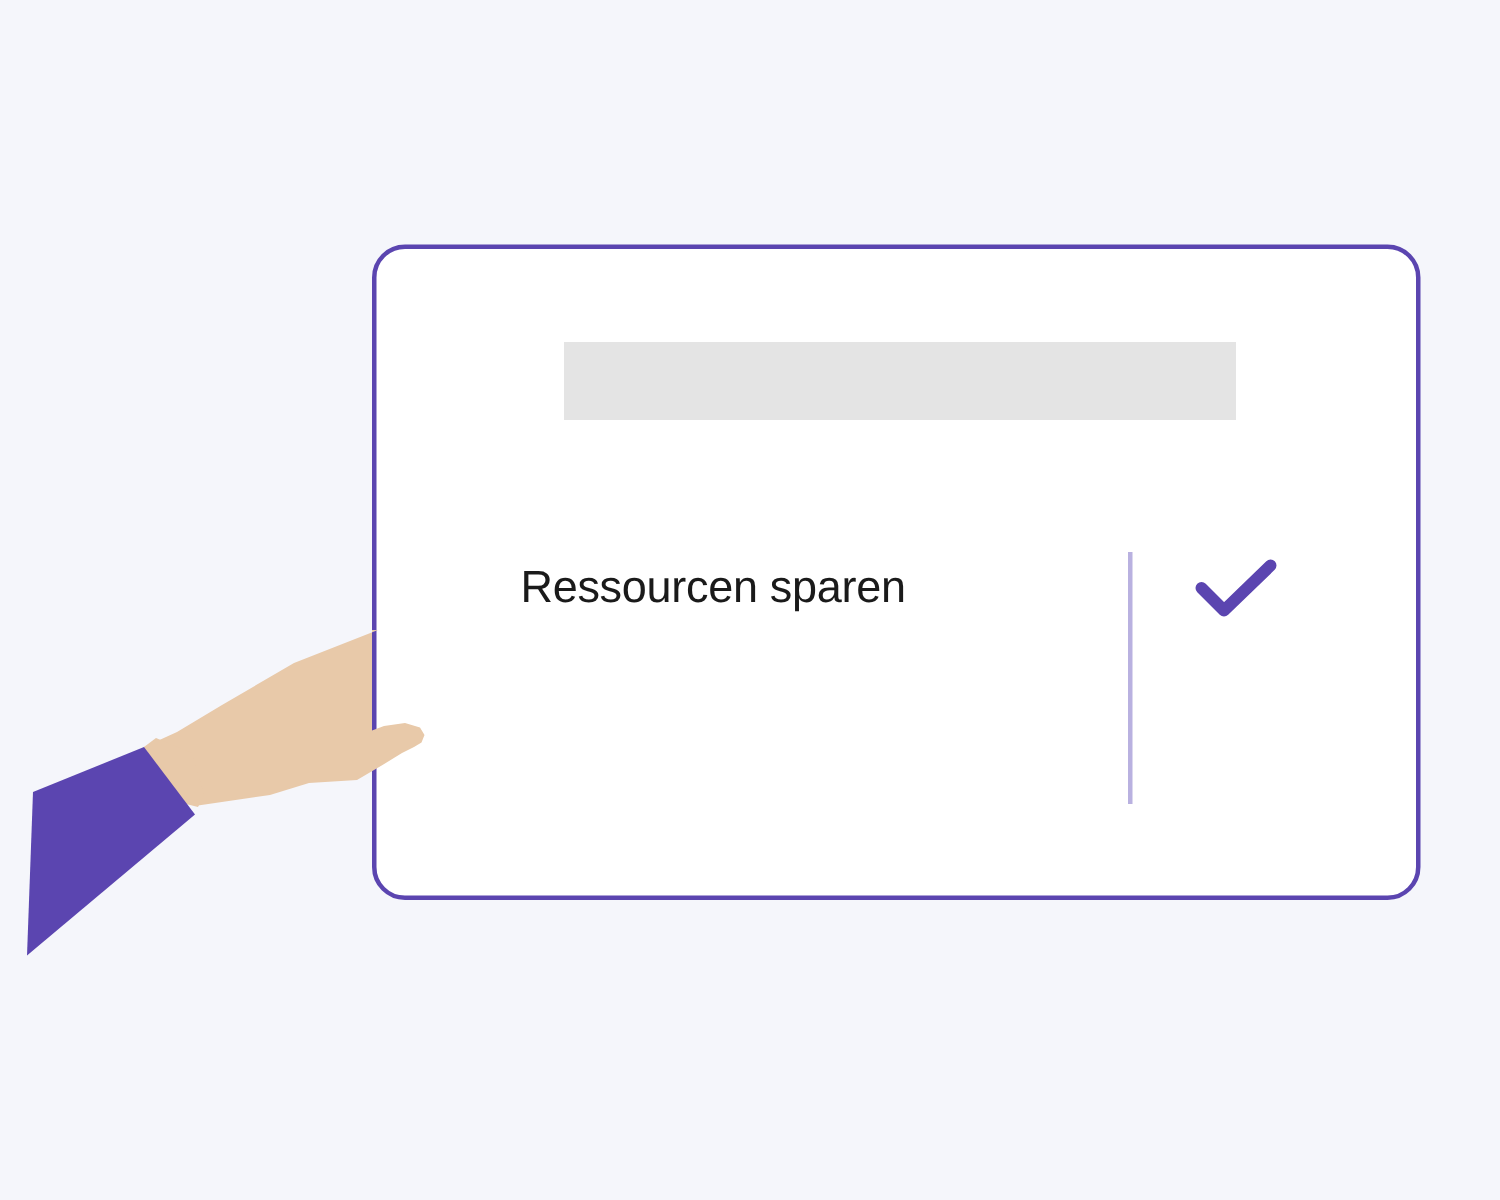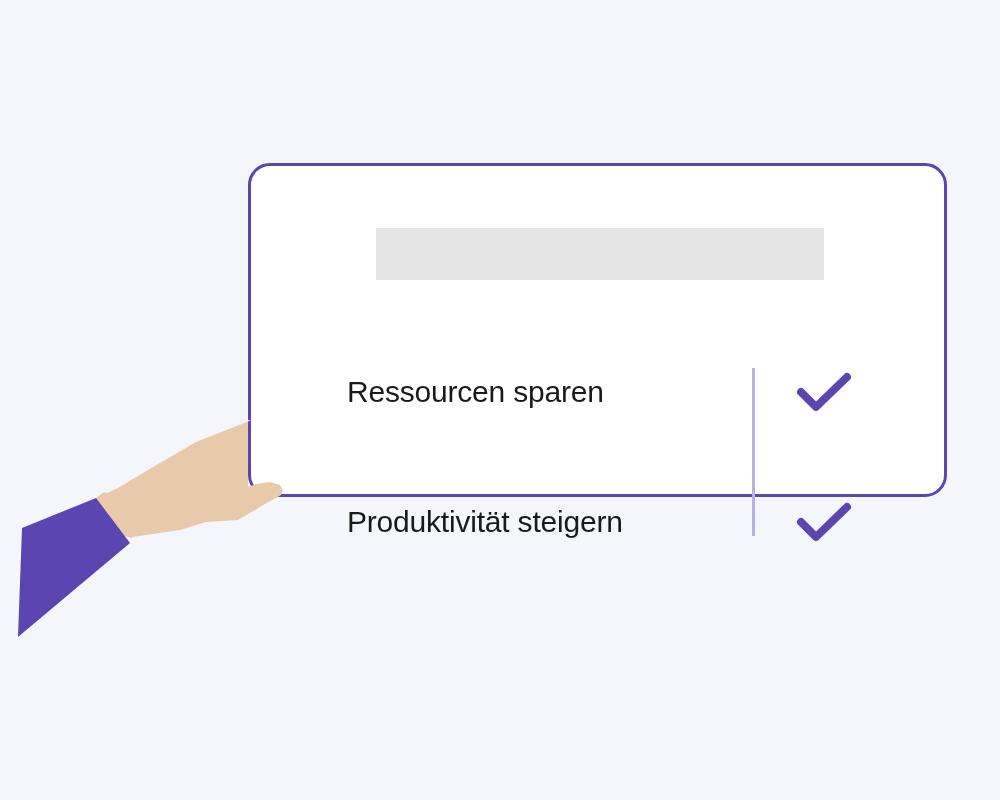--- a/index.html
+++ b/index.html
@@ -23,21 +23,21 @@
     height: 800px;
     background: #f5f6fb;
   }
 
   
   .card {
     position: absolute;
     left: 248px;
     top: 163px;
     width: 699px;
-    height: 334px;
+    height: 437px;
     box-sizing: border-box;
     background: #ffffff;
     border: 3px solid #5b45b0;
     border-radius: 22px;
     z-index: 3;
   }
 
   
   .placeholder-bar {
     position: absolute;
@@ -129,28 +129,20 @@
       <div class="check-row r0">
         <span class="check-label">Ressourcen sparen</span>
         <span class="check-mark">
           <svg width="56" height="42" viewBox="0 0 56 42" fill="none" xmlns="http://www.w3.org/2000/svg">
             <path d="M5 21 L20 36 L51 6" stroke="#5b45b0" stroke-width="8" stroke-linecap="round" stroke-linejoin="round" fill="none"></path>
           </svg>
         </span>
       </div>
 
 
-      <div class="check-row r2">
-        <span class="check-label">Produktivität steigern</span>
-        <span class="check-mark">
-          <svg width="56" height="42" viewBox="0 0 56 42" fill="none" xmlns="http://www.w3.org/2000/svg">
-            <path d="M5 21 L20 36 L51 6" stroke="#5b45b0" stroke-width="8" stroke-linecap="round" stroke-linejoin="round" fill="none"></path>
-          </svg>
-        </span>
-      </div>
 
     </div>
   </div>
 
   <div class="hand-illustration">
     <svg width="330" height="300" viewBox="0 0 330 300" xmlns="http://www.w3.org/2000/svg">
 
       <path d="M 252 40
                L 196 62
                L 148 90

